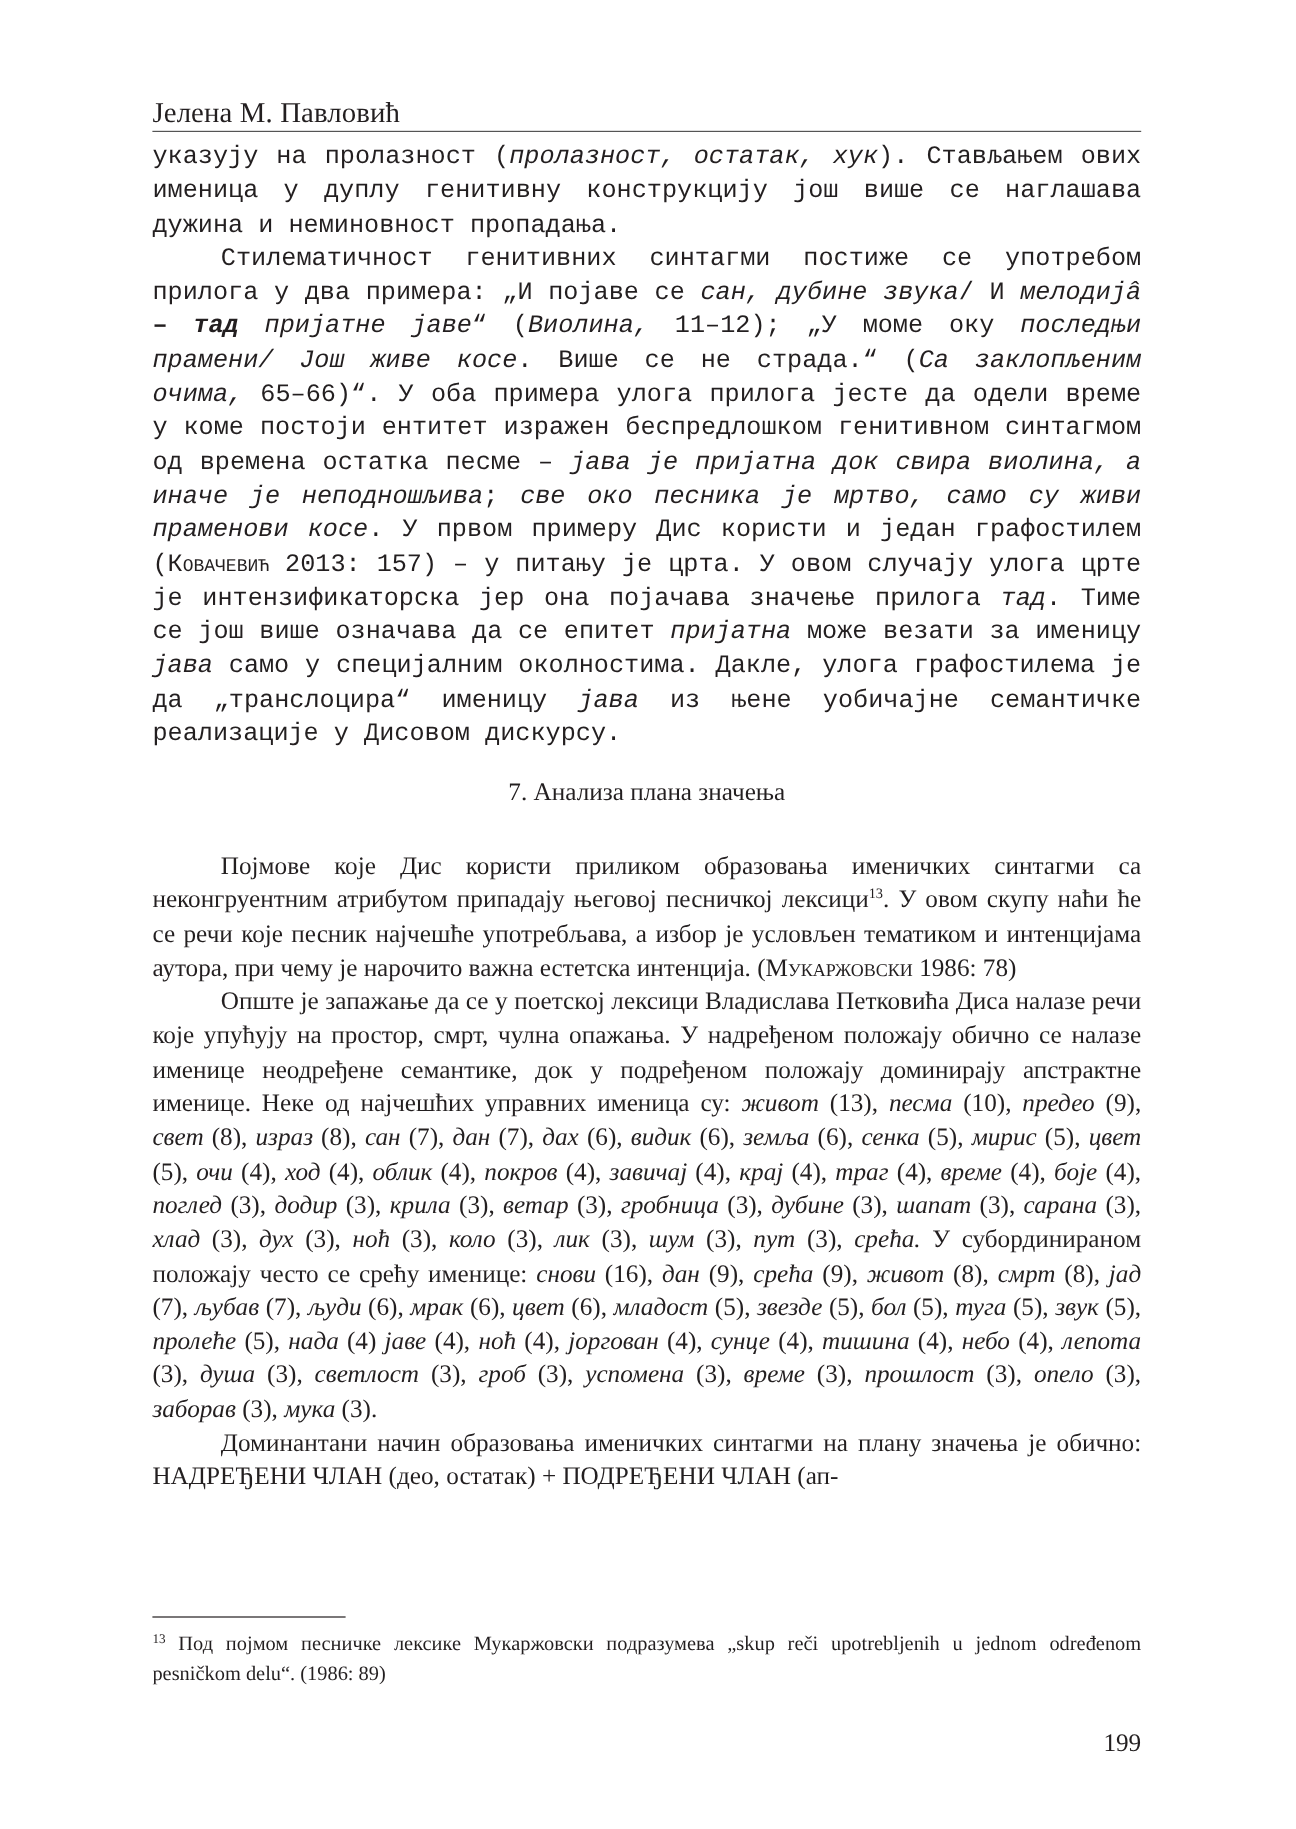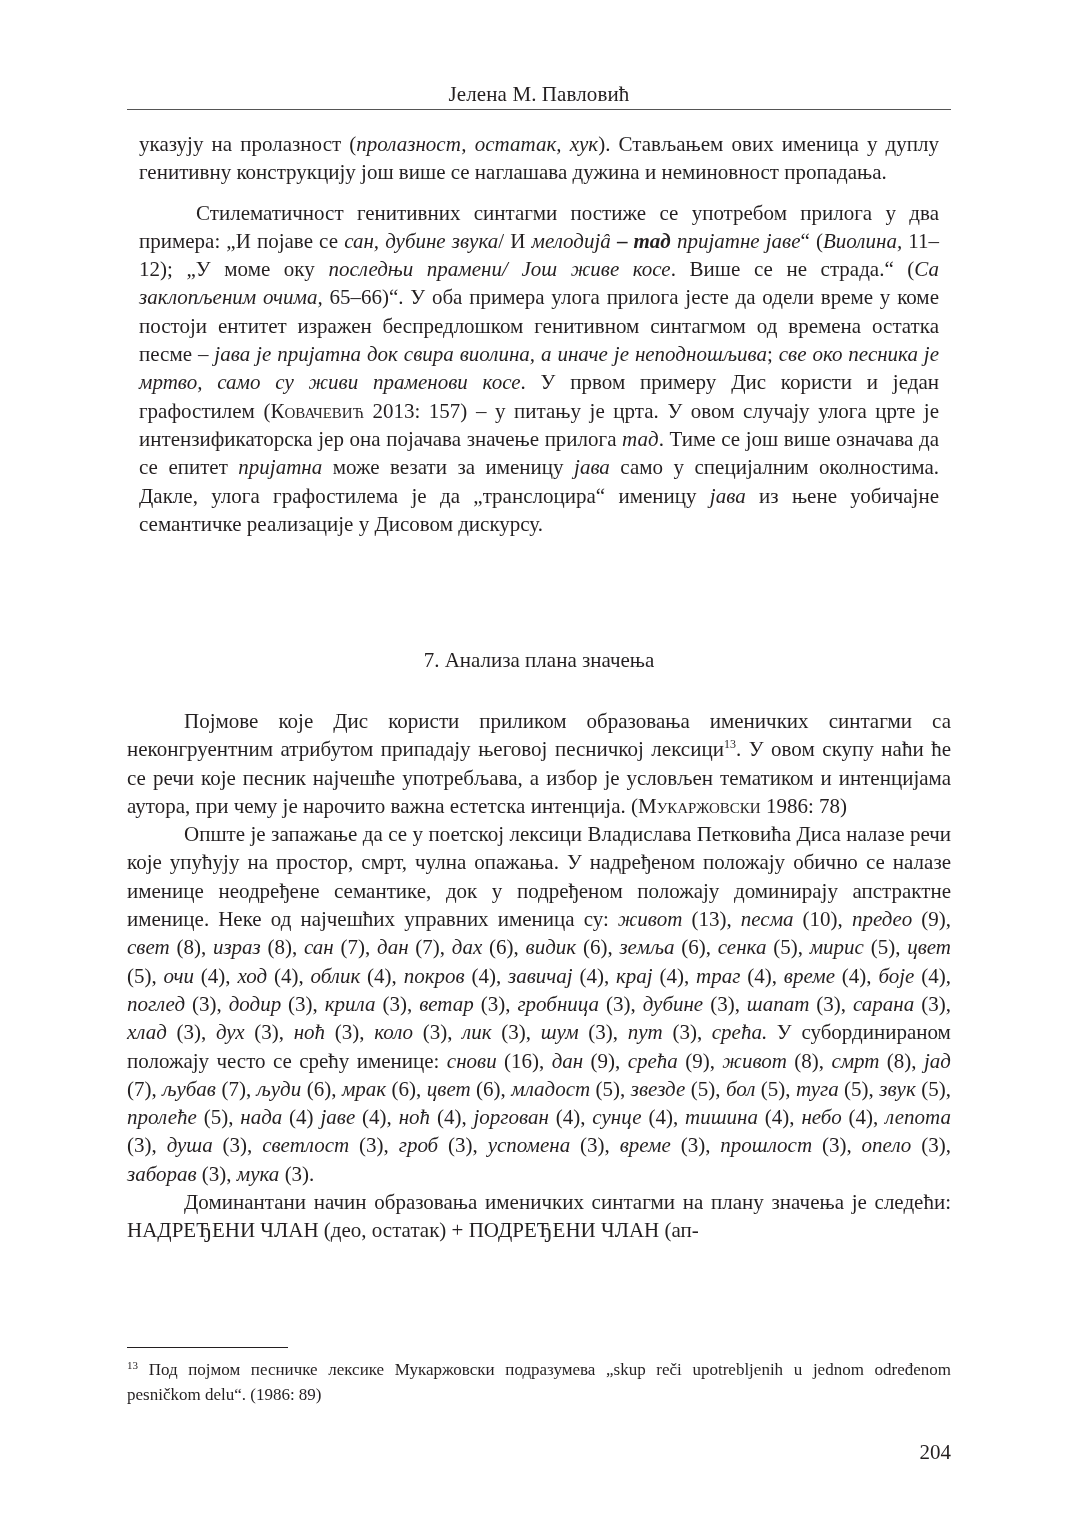--- a/index.html
+++ b/index.html
@@ -1,21 +1,21 @@
 <!DOCTYPE html>
 <html><head>
 <meta charset="utf-8">
 <style>
   html, body { margin: 0; padding: 0; background: #ffffff; }
   body { width: 1080px; height: 1524px; position: relative; overflow: hidden; color: #231f20; }
   .page { position: absolute; left: 127px; top: 0; width: 824px; font-family: "Liberation Serif", serif; }
-  .running-head { position: absolute; top: 82px; left: 0; width: 824px; text-align: center; font-size: 21px; letter-spacing: 0.1px; }
+  .running-head { position: absolute; top: 82px; left: 0; width: 824px; font-size: 24px; letter-spacing: 0.1px; }
   .head-rule { position: absolute; top: 109px; left: 0; width: 824px; height: 0; border-top: 1.6px solid #555; }
   .body { position: absolute; top: 118px; left: 0; width: 824px; font-size: 21px; line-height: 28.3px; text-align: justify; }
-  .body p { margin: 12px; }
+  .body p { margin: 0; font-family: Liberation Mono, monospace; }
   .indent { text-indent: 57px; }
   .section-heading { position: absolute; top: 648px; left: 0; width: 824px; text-align: center; font-size: 21px; }
   .body2 { position: absolute; top: 707px; left: 0; width: 824px; font-size: 21px; line-height: 28.3px; text-align: justify; }
   .body2 p { margin: 0; }
   .sc { font-variant: small-caps; }
   sup { font-size: 12px; vertical-align: 8px; line-height: 0; }
   .fn-rule { position: absolute; top: 1347px; left: 0; width: 161px; border-top: 1.3px solid #231f20; }
   .footnote { position: absolute; top: 1357px; left: 0; width: 824px; font-size: 17px; line-height: 25px; text-align: justify; }
   .footnote sup { font-size: 11px; vertical-align: 6px; }
   .page-number { position: absolute; top: 1440px; left: 0; width: 824px; text-align: right; font-size: 21px; }
@@ -30,20 +30,20 @@
   <div class="body">
     <p><span>указују на пролазност (</span><span style="font-style: italic;">пролазност, остатак, хук</span><span>). Стављањем ових именица у дуплу генитивну конструкцију још више се наглашава дужина и неминовност пропадања.</span></p>
     <p class="indent"><span>Стилематичност генитивних синтагми постиже се употребом прилога у два примера:  „И појаве се </span><span style="font-style: italic;">сан, дубине звука</span><span>/ И </span><span style="font-style: italic;">мелодијâ</span><span style="font-weight: bold;"> – </span><span style="font-style: italic; font-weight: bold;">тад</span><span style="font-style: italic;"> пријатне јаве</span><span>“ (</span><span style="font-style: italic;">Виолина,</span><span> 11–12); „У моме оку </span><span style="font-style: italic;">последњи прамени/ Још живе косе</span><span>. Више се не страда.“ (</span><span style="font-style: italic;">Са заклопљеним очима,</span><span> 65–66)“.  У оба примера улога прилога јесте да одели време у коме постоји ентитет изражен беспредлошком генитивном синтагмом од времена остатка песме – </span><span style="font-style: italic;">јава је пријатна док свира виолина, а иначе је неподношљива</span><span>; </span><span style="font-style: italic;">све око песника је мртво, само су живи праменови косе</span><span>. У првом примеру Дис користи и један графостилем (</span><span class="sc">Ковачевић</span><span> 2013: 157) – у питању је црта. У овом случају улога црте је интензификаторска јер она појачава значење прилога </span><span style="font-style: italic;">тад</span><span>. Тиме се још више означава да се епитет </span><span style="font-style: italic;">пријатна</span><span> може везати за именицу </span><span style="font-style: italic;">јава</span><span> само у специјалним околностима. Дакле, улога графостилема је да „транслоцира“ именицу </span><span style="font-style: italic;">јава</span><span> из њене уобичајне семантичке реализације у Дисовом дискурсу.</span></p>
   </div>
 
   <div class="section-heading">7. Анализа плана значења</div>
 
   <div class="body2">
     <p class="indent"><span>Појмове које Дис користи приликом образовања именичких синтагми са неконгруентним атрибутом припадају његовој песничкој лексици</span><sup>13</sup><span>. У овом скупу наћи ће се речи које песник најчешће употребљава, а избор је условљен тематиком и интенцијама аутора, при чему је нарочито важна естетска интенција. (</span><span class="sc">Мукаржовски</span><span> 1986: 78)</span></p>
     <p class="indent"><span>Опште је запажање да се у поетској лексици Владислава Петковића Диса налазе речи које упућују на простор, смрт, чулна опажања. У надређеном положају обично се налазе именице неодређене семантике, док у подређеном положају доминирају апстрактне именице. Неке од најчешћих управних именица су: </span><span style="font-style: italic;">живот</span><span> (13), </span><span style="font-style: italic;">песма</span><span> (10), </span><span style="font-style: italic;">предео</span><span> (9), </span><span style="font-style: italic;">свет</span><span> (8), </span><span style="font-style: italic;">израз</span><span> (8), </span><span style="font-style: italic;">сан</span><span> (7), </span><span style="font-style: italic;">дан</span><span> (7), </span><span style="font-style: italic;">дах</span><span> (6), </span><span style="font-style: italic;">видик</span><span> (6), </span><span style="font-style: italic;">земља</span><span> (6),  </span><span style="font-style: italic;">сенка</span><span> (5), </span><span style="font-style: italic;">мирис</span><span> (5), </span><span style="font-style: italic;">цвет</span><span> (5), </span><span style="font-style: italic;">очи</span><span> (4), </span><span style="font-style: italic;">ход</span><span> (4), </span><span style="font-style: italic;">облик</span><span> (4), </span><span style="font-style: italic;">покров</span><span>  (4), </span><span style="font-style: italic;">завичај</span><span> (4), </span><span style="font-style: italic;">крај</span><span> (4), </span><span style="font-style: italic;">траг</span><span> (4), </span><span style="font-style: italic;">време</span><span> (4), </span><span style="font-style: italic;">боје</span><span> (4), </span><span style="font-style: italic;">поглед</span><span> (3), </span><span style="font-style: italic;">додир</span><span> (3), </span><span style="font-style: italic;">крила</span><span> (3), </span><span style="font-style: italic;">ветар</span><span> (3), </span><span style="font-style: italic;">гробница</span><span> (3), </span><span style="font-style: italic;">дубине</span><span> (3), </span><span style="font-style: italic;">шапат</span><span> (3), </span><span style="font-style: italic;">сарана</span><span> (3), </span><span style="font-style: italic;">хлад</span><span> (3), </span><span style="font-style: italic;">дух</span><span> (3), </span><span style="font-style: italic;">ноћ</span><span> (3), </span><span style="font-style: italic;">коло</span><span> (3), </span><span style="font-style: italic;">лик</span><span> (3), </span><span style="font-style: italic;">шум</span><span> (3), </span><span style="font-style: italic;">пут</span><span> (3),  </span><span style="font-style: italic;">срећа.</span><span> У субординираном положају често се срећу именице: </span><span style="font-style: italic;">снови</span><span> (16), </span><span style="font-style: italic;">дан</span><span> (9), </span><span style="font-style: italic;">срећа</span><span> (9), </span><span style="font-style: italic;">живот</span><span> (8), </span><span style="font-style: italic;">смрт</span><span> (8), </span><span style="font-style: italic;">јад</span><span> (7), </span><span style="font-style: italic;">љубав</span><span> (7), </span><span style="font-style: italic;">људи</span><span> (6),  </span><span style="font-style: italic;">мрак</span><span> (6), </span><span style="font-style: italic;">цвет</span><span> (6), </span><span style="font-style: italic;">младост</span><span> (5), </span><span style="font-style: italic;">звезде</span><span> (5), </span><span style="font-style: italic;">бол</span><span> (5), </span><span style="font-style: italic;">туга</span><span> (5), </span><span style="font-style: italic;">звук</span><span> (5), </span><span style="font-style: italic;">пролеће</span><span> (5), </span><span style="font-style: italic;">нада</span><span> (4) </span><span style="font-style: italic;">јаве</span><span> (4), </span><span style="font-style: italic;">ноћ</span><span> (4), </span><span style="font-style: italic;">јоргован</span><span> (4), </span><span style="font-style: italic;">сунце</span><span> (4), </span><span style="font-style: italic;">тишина</span><span> (4),  </span><span style="font-style: italic;">небо</span><span> (4), </span><span style="font-style: italic;">лепота</span><span> (3), </span><span style="font-style: italic;">душа</span><span>  (3), </span><span style="font-style: italic;">светлост</span><span> (3), </span><span style="font-style: italic;">гроб</span><span> (3), </span><span style="font-style: italic;">успомена</span><span> (3), </span><span style="font-style: italic;">време</span><span> (3), </span><span style="font-style: italic;">прошлост</span><span> (3), </span><span style="font-style: italic;">опело</span><span> (3), </span><span style="font-style: italic;">заборав</span><span> (3),  </span><span style="font-style: italic;">мука</span><span> (3).</span></p>
-    <p class="indent"><span>Доминантани начин образовања именичких синтагми на плану значења је следећи: НАДРЕЂЕНИ ЧЛАН (део, остатак) + ПОДРЕЂЕНИ ЧЛАН (ап-</span></p>
+    <p class="indent"><span>Доминантани начин образовања именичких синтагми на плану значења је обично: НАДРЕЂЕНИ ЧЛАН (део, остатак) + ПОДРЕЂЕНИ ЧЛАН (ап-</span></p>
   </div>
 
   <div class="fn-rule"></div>
   <div class="footnote"><sup>13</sup><span> Под појмом песничке лексике Мукаржовски подразумева „skup reči upotrebljenih u jednom određenom pesničkom delu“. (1986: 89)</span></div>
 
-  <div class="page-number">204</div>
+  <div class="page-number">199</div>
 </div>
 
 </body></html>

